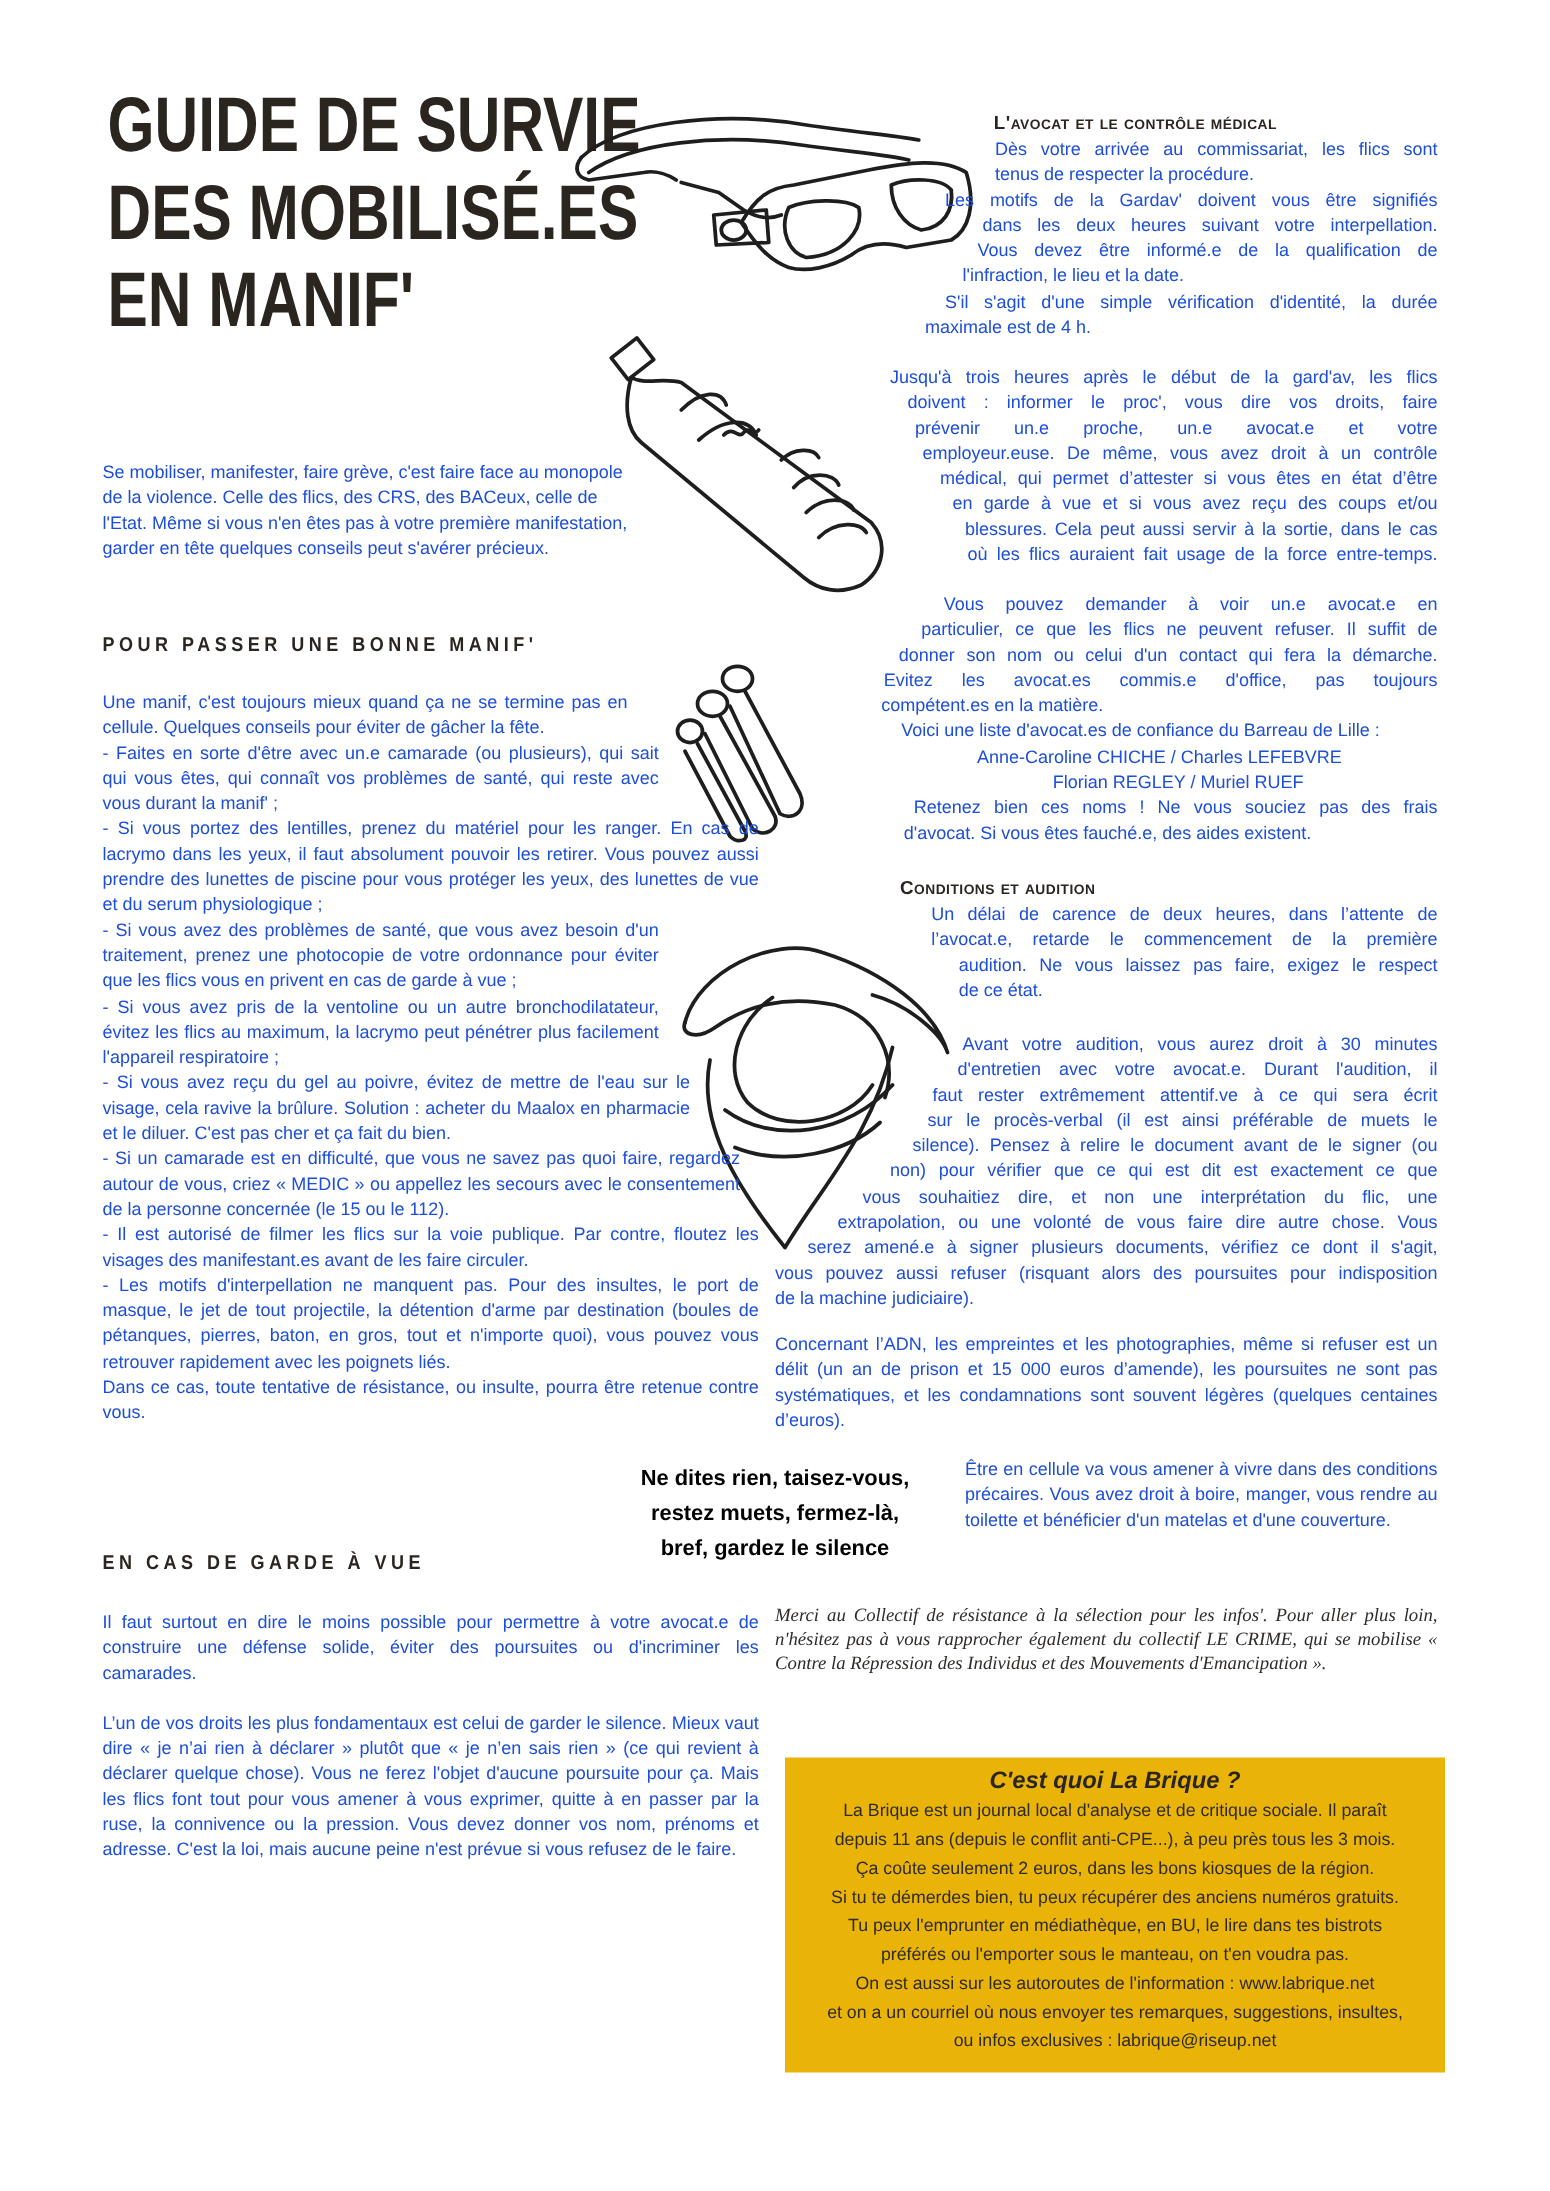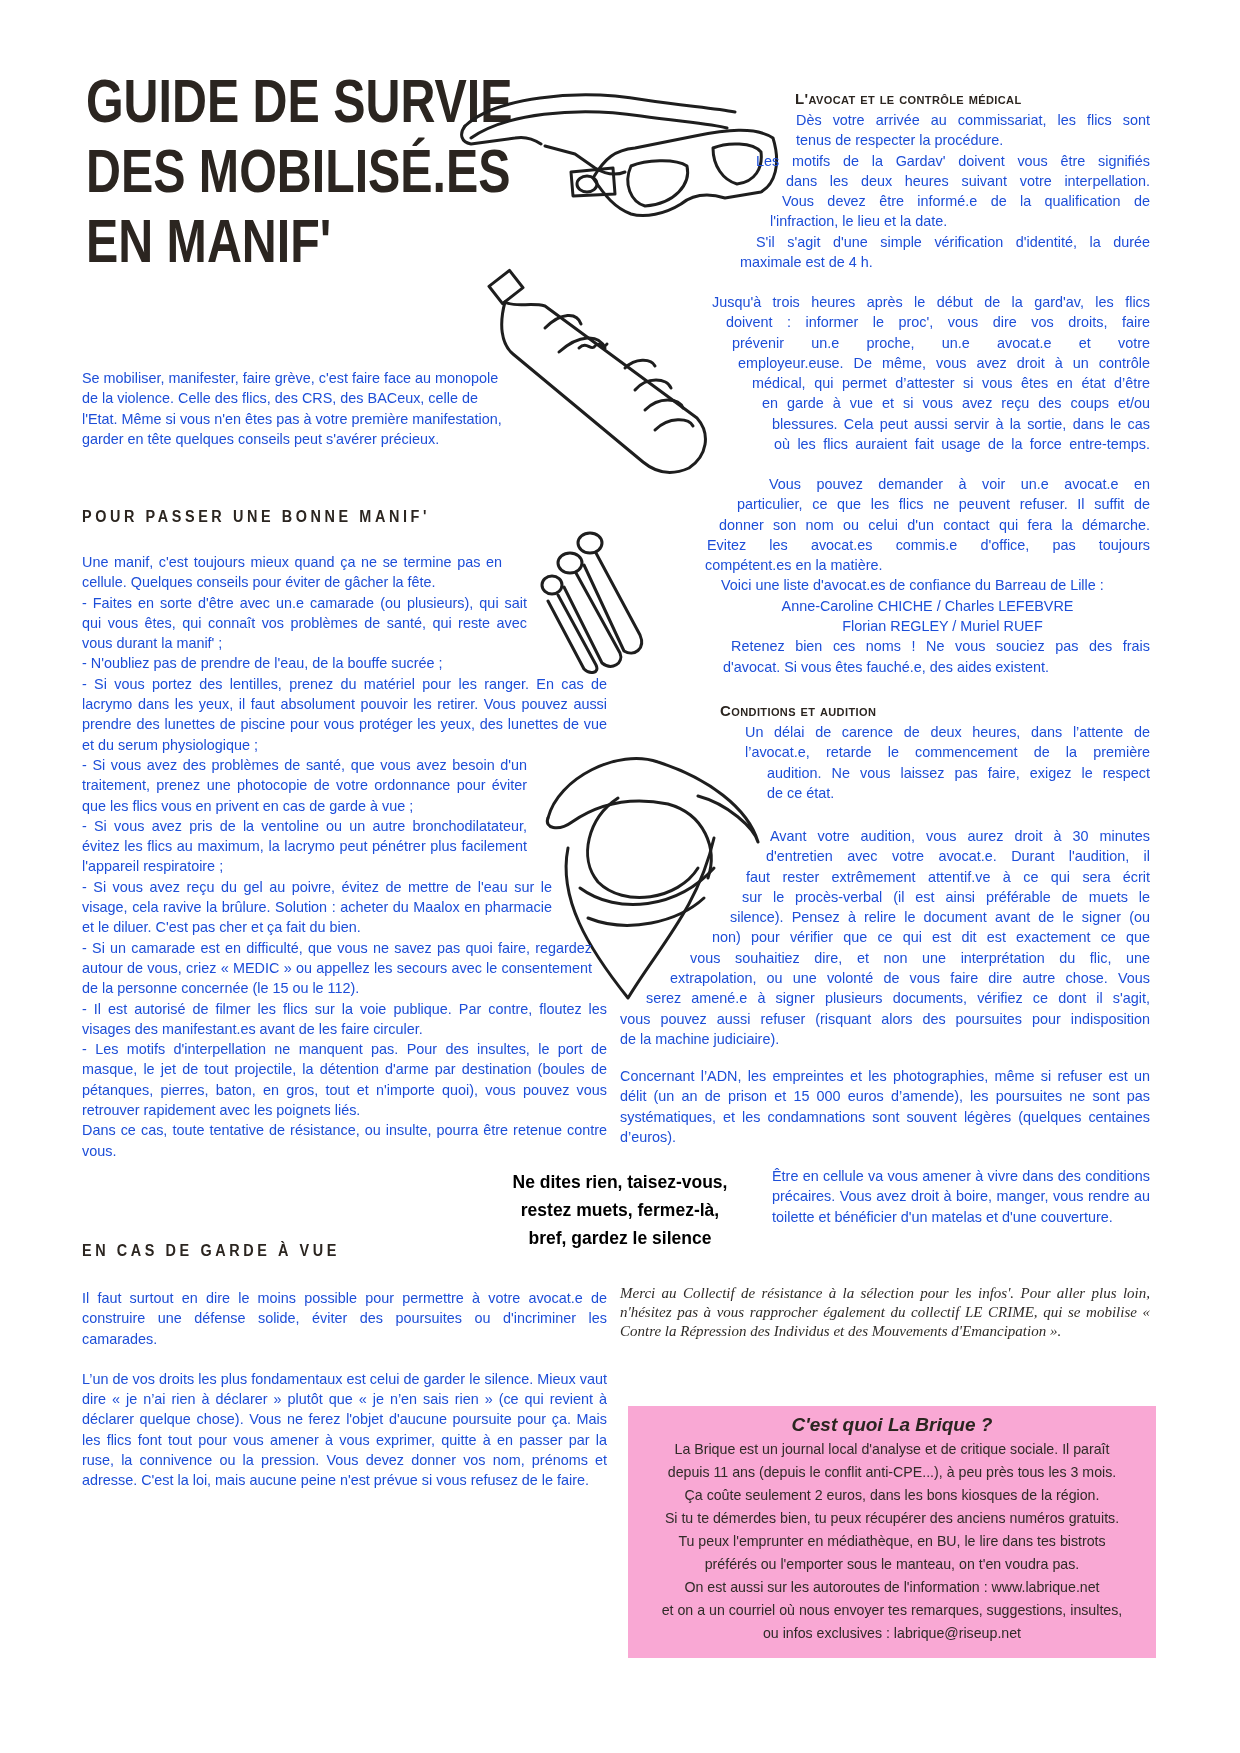--- a/index.html
+++ b/index.html
@@ -73,21 +73,20 @@
   <path d="M60 180 C100 196 150 184 176 160"></path>
   <path d="M52 150 C90 178 150 170 186 130"></path>
 </svg>
 
 <div class="abs body" style="left:82px;top:368px;width:420px">Se mobiliser, manifester, faire grève, c'est faire face au monopole de la violence. Celle des flics, des CRS, des BACeux, celle de l'Etat. Même si vous n'en êtes pas à votre première manifestation, garder en tête quelques conseils peut s'avérer précieux.</div>
 
 <div class="abs h-sec" style="left:82px;top:508px">POUR PASSER UNE BONNE MANIF'</div>
 <div class="abs body just" style="left:82px;top:552px;width:525px">
   <div style="width:420px">Une manif, c'est toujours mieux quand ça ne se termine pas en cellule. Quelques conseils pour éviter de gâcher la fête.</div>
   <div style="width:445px">- Faites en sorte d'être avec un.e camarade (ou plusieurs), qui sait qui vous êtes, qui connaît vos problèmes de santé, qui reste avec vous durant la manif' ;</div>
-  <div>- N'oubliez pas de prendre de l'eau, de la bouffe sucrée ;</div>
   <div>- Si vous portez des lentilles, prenez du matériel pour les ranger. En cas de lacrymo dans les yeux, il faut absolument pouvoir les retirer. Vous pouvez aussi prendre des lunettes de piscine pour vous protéger les yeux, des lunettes de vue et du serum physiologique ;</div>
   <div style="width:445px">- Si vous avez des problèmes de santé, que vous avez besoin d'un traitement, prenez une photocopie de votre ordonnance pour éviter que les flics vous en privent en cas de garde à vue ;</div>
   <div style="width:445px">- Si vous avez pris de la ventoline ou un autre bronchodilatateur, évitez les flics au maximum, la lacrymo peut pénétrer plus facilement l'appareil respiratoire ;</div>
   <div style="width:470px">- Si vous avez reçu du gel au poivre, évitez de mettre de l'eau sur le visage, cela ravive la brûlure. Solution : acheter du Maalox en pharmacie et le diluer. C'est pas cher et ça fait du bien.</div>
   <div style="width:510px">- Si un camarade est en difficulté, que vous ne savez pas quoi faire, regardez autour de vous, criez « MEDIC » ou appellez les secours avec le consentement de la personne concernée (le 15 ou le 112).</div>
   <div>- Il est autorisé de filmer les flics sur la voie publique. Par contre, floutez les visages des manifestant.es avant de les faire circuler.</div>
   <div>- Les motifs d'interpellation ne manquent pas. Pour des insultes, le port de masque, le jet de tout projectile, la détention d'arme par destination (boules de pétanques, pierres, baton, en gros, tout et n'importe quoi), vous pouvez vous retrouver rapidement avec les poignets liés.</div>
   <div>Dans ce cas, toute tentative de résistance, ou insulte, pourra être retenue contre vous.</div>
 </div>
 
@@ -120,21 +119,21 @@
   <div style="margin-left:14px;text-align-last:justify">doivent : informer le proc', vous dire vos droits, faire</div>
   <div style="margin-left:20px;text-align-last:justify;word-spacing:14px">prévenir un.e proche, un.e avocat.e et votre</div>
   <div style="margin-left:26px;text-align-last:justify">employeur.euse. De même, vous avez droit à un contrôle</div>
   <div style="margin-left:40px;text-align-last:justify">médical, qui permet d’attester si vous êtes en état d’être</div>
   <div style="margin-left:50px;text-align-last:justify">en garde à vue et si vous avez reçu des coups et/ou</div>
   <div style="margin-left:60px;text-align-last:justify">blessures. Cela peut aussi servir à la sortie, dans le cas</div>
   <div style="margin-left:62px;text-align-last:justify">où les flics auraient fait usage de la force entre-temps.</div>
 </div>
 
 <div class="abs body" style="left:705px;top:474px;width:445px">
-  <div style="margin-left:64px;text-align:justify;text-align-last:justify;word-spacing:8px">Vous pouvez demander à voir un.e avocat.e en</div>
+  <div style="margin-left:50px;text-align:justify;text-align-last:justify;word-spacing:8px">Vous pouvez demander à voir un.e avocat.e en</div>
   <div style="margin-left:32px;text-align-last:justify">particulier, ce que les flics ne peuvent refuser. Il suffit de</div>
   <div style="margin-left:14px;text-align-last:justify">donner son nom ou celui d'un contact qui fera la démarche.</div>
   <div style="margin-left:2px;text-align-last:justify;word-spacing:12px">Evitez les avocat.es commis.e d'office, pas toujours</div>
   <div>compétent.es en la matière.</div>
   <div style="margin-left:16px">Voici une liste d'avocat.es de confiance du Barreau de Lille :</div>
   <div class="centered">Anne-Caroline CHICHE / Charles LEFEBVRE</div>
   <div class="centered" style="padding-left:30px">Florian REGLEY / Muriel RUEF</div>
   <div style="margin-left:26px;text-align-last:justify">Retenez bien ces noms ! Ne vous souciez pas des frais</div>
   <div style="margin-left:18px">d'avocat. Si vous êtes fauché.e, des aides existent.</div>
 </div>
@@ -160,21 +159,21 @@
   <div style="margin-left:0px;text-align-last:justify">vous pouvez aussi refuser (risquant alors des poursuites pour indisposition</div>
   <div style="text-align:left">de la machine judiciaire).</div>
 </div>
 
 <div class="abs body just" style="left:620px;top:1066px;width:530px">Concernant l’ADN, les empreintes et les photographies, même si refuser est un délit (un an de prison et 15 000 euros d’amende), les poursuites ne sont pas systématiques, et les condamnations sont souvent légères (quelques centaines d’euros).</div>
 
 <div class="abs body just" style="left:772px;top:1166px;width:378px">Être en cellule va vous amener à vivre dans des conditions précaires. Vous avez droit à boire, manger, vous rendre au toilette et bénéficier d'un matelas et d'une couverture.</div>
 
 <div class="abs ital" style="left:620px;top:1284px;width:530px">Merci au Collectif de résistance à la sélection pour les infos'. Pour aller plus loin, n'hésitez pas à vous rapprocher également du collectif LE CRIME, qui se mobilise « Contre la Répression des Individus et des Mouvements d'Emancipation ».</div>
 
-<div class="abs box" style="background: #f9a8d4;">
+<div class="abs box" style="background: #eab308;">
   <div class="box-title">C'est quoi La Brique ?</div>
   <div class="box-body">
     <div>La Brique est un journal local d'analyse et de critique sociale. Il paraît</div>
     <div>depuis 11 ans (depuis le conflit anti-CPE...), à peu près tous les 3 mois.</div>
     <div>Ça coûte seulement 2 euros, dans les bons kiosques de la région.</div>
     <div>Si tu te démerdes bien, tu peux récupérer des anciens numéros gratuits.</div>
     <div>Tu peux l'emprunter en médiathèque, en BU, le lire dans tes bistrots</div>
     <div>préférés ou l'emporter sous le manteau, on t'en voudra pas.</div>
     <div>On est aussi sur les autoroutes de l'information  : www.labrique.net</div>
     <div>et on a un courriel où nous envoyer tes remarques, suggestions, insultes,</div>

